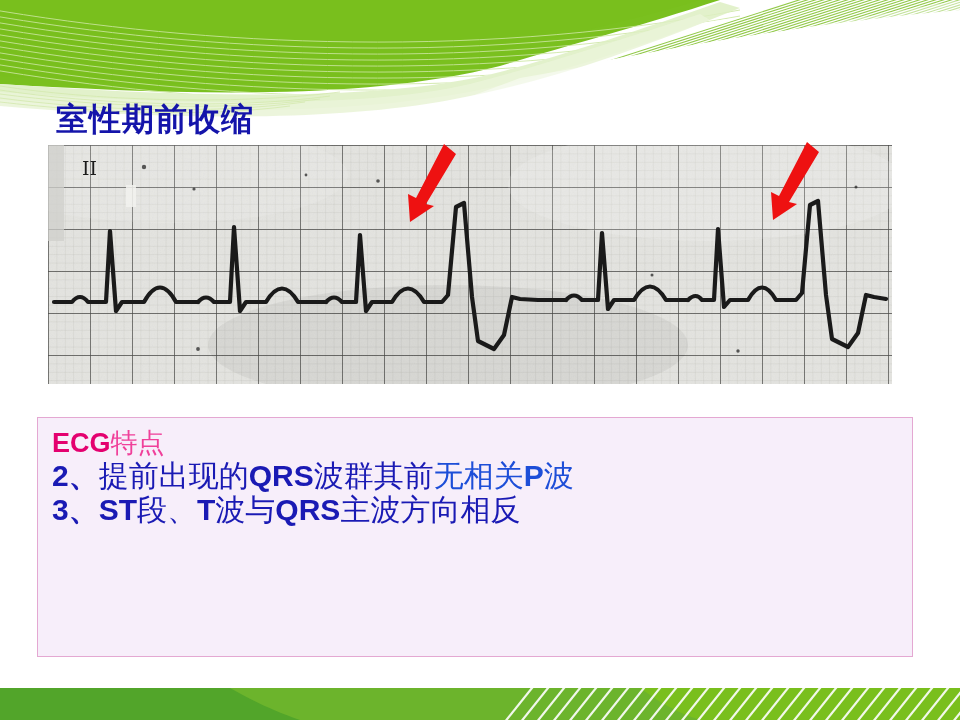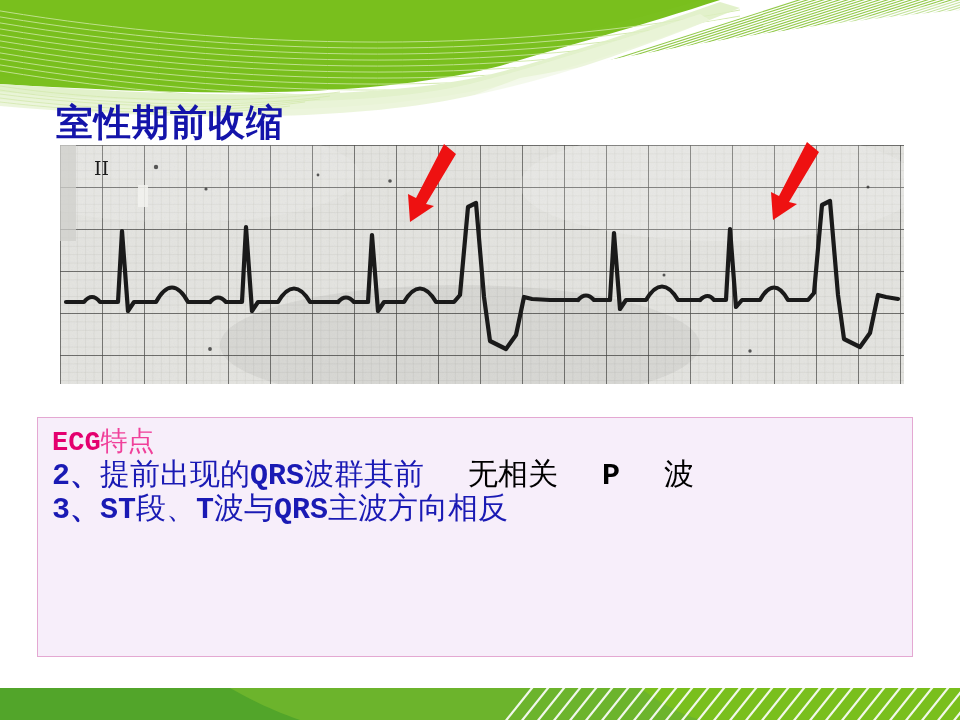--- a/index.html
+++ b/index.html
@@ -17,54 +17,54 @@
   .banner{position:absolute;left:0;top:0;width:960px;height:120px;overflow:hidden;}
   .banner svg{position:absolute;left:0;top:0;}
 
   
   .footbar{position:absolute;left:0;bottom:0;width:960px;height:32px;overflow:hidden;}
   .footbar svg{position:absolute;left:0;top:0;}
 
   
   .title{
     position:absolute;left:56px;top:98px;
-    font-size:37px;font-weight:bold;
+    font-size:32px;font-weight:bold;
     color:#1414aa;
     letter-spacing:1px;
     white-space:nowrap;
     font-family:"DejaVu Sans","Liberation Sans",sans-serif;
   }
 
   
   .ecg-wrap{
-    position:absolute;left:60px;top:145px;width:844px;height:239px;
+    position:absolute;left:48px;top:145px;width:844px;height:239px;
     background:#d946ef;
     overflow:hidden;
   }
   .ecg-wrap svg{display:block;}
 
   
   .textbox{
     position:absolute;left:37px;top:417px;width:876px;height:240px;
     background:#f7eefa;
     border:1px solid #e4a8d2;
     box-sizing:border-box;
     padding:10px 0 0 14px;
   }
   .line{
     white-space:nowrap;
-    font-family:Liberation Mono, monospace;
+    font-family:Liberation Sans, sans-serif;
     line-height:1.0;
   }
   .l0{font-size:27px;font-weight:bold;margin:2px 0 4px 0;}
   .l1,.l2,.l3,.l4{font-size:30px;font-weight:bold;margin:4px 0 4px 0;}
   .blue{color:#1a1ab4;}
   .pink{color:#e4006f;}
   .pink2{color:#f0409a;}
-  .red{color:#000000;margin-left:44px;}
+  .red{color:#1d4ed8;}
   .han{font-weight:normal;}
 </style>
 </head>
 <body>
 
 <div class="slide">
 
   <div class="banner">
     <svg width="960" height="130" viewBox="0 0 960 130" xmlns="http://www.w3.org/2000/svg">
       <defs>

